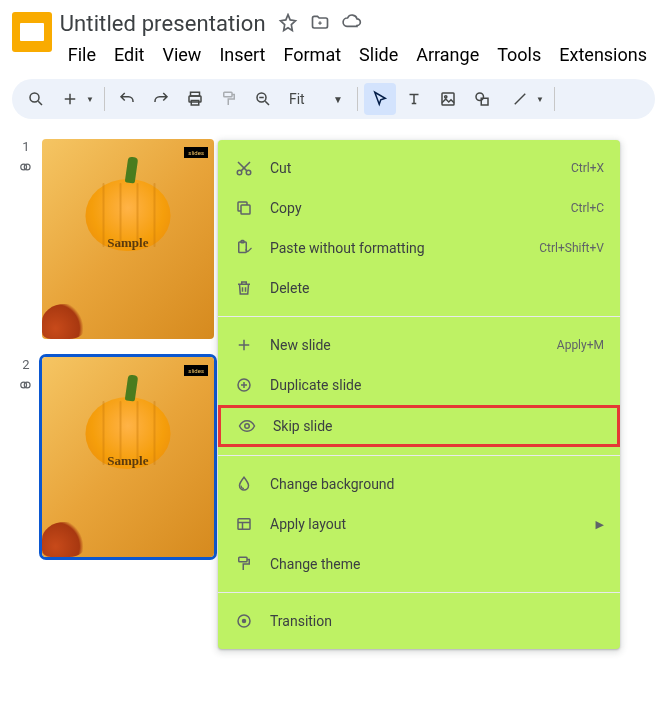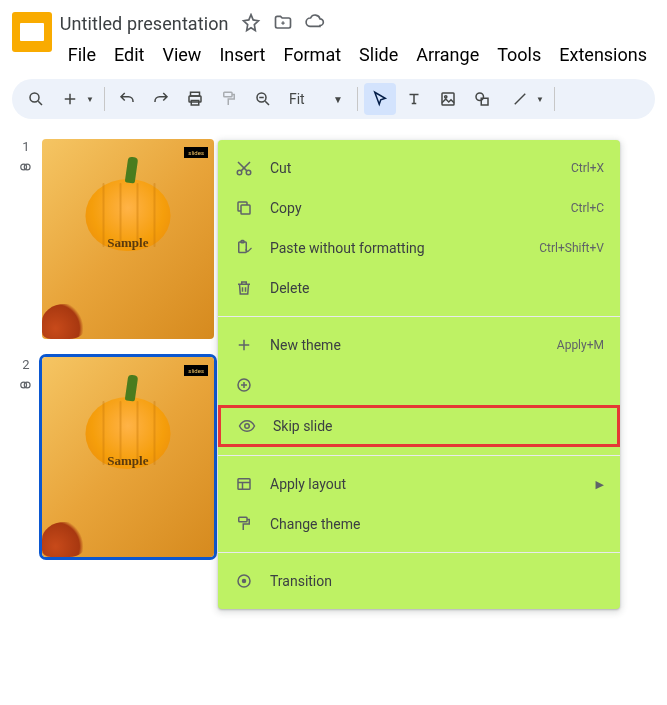--- a/index.html
+++ b/index.html
@@ -4,21 +4,21 @@
   <style>
     * { margin: 0; padding: 0; box-sizing: border-box; font-family: 'Google Sans', Roboto, Arial, sans-serif; }
     body { background: #fff; width: 667px; height: 705px; overflow: hidden; position: relative; }
     
     .header { padding: 8px 12px 0 12px; display: flex; align-items: flex-start; gap: 8px; }
     .logo { width: 40px; height: 40px; background: #f9ab00; border-radius: 3px; display: flex; align-items: center; justify-content: center; margin-top: 4px; }
     .logo-inner { width: 24px; height: 18px; background: #fff; border-radius: 1px; }
     
     .title-area { flex: 1; }
     .title-row { display: flex; align-items: center; gap: 12px; height: 30px; }
-    .doc-title { font-size: 18px; color: #3c4043; font-weight: 400; letter-spacing: 0.1px; }
+    .doc-title { font-size: 22px; color: #3c4043; font-weight: 400; letter-spacing: 0.1px; }
     .title-icon { color: #5f6368; cursor: pointer; }
     
     .menubar { display: flex; gap: 2px; margin-top: 2px; }
     .menu-item { padding: 4px 8px; font-size: 18px; color: #000000; cursor: pointer; border-radius: 4px; }
     
     .toolbar { margin: 10px 12px 0 12px; background: #edf2fa; border-radius: 24px; padding: 4px 8px; display: flex; align-items: center; gap: 2px; height: 40px; }
     .tool-btn { width: 32px; height: 32px; display: flex; align-items: center; justify-content: center; border-radius: 4px; cursor: pointer; color: #444746; }
     .tool-btn.active { background: #d3e3fd; }
     .tool-sep { width: 1px; height: 24px; background: #c7c7c7; margin: 0 4px; }
     .zoom-sel { display: flex; align-items: center; gap: 4px; padding: 0 8px; font-size: 14px; color: #444746; cursor: pointer; min-width: 70px; }
@@ -282,44 +282,54 @@
       </span>
       <span class="ctx-label">Delete</span>
     </div>
     <div class="ctx-sep"></div>
     <div class="ctx-item">
       <span class="ctx-icon">
         <svg width="18" height="18" viewBox="0 0 24 24" fill="none" stroke="currentColor" stroke-width="2">
           <path d="M12 5v14M5 12h14"></path>
         </svg>
       </span>
-      <span class="ctx-label">New theme</span>
+      <span class="ctx-label">New slide</span>
       <span class="ctx-shortcut">Apply+M</span>
     </div>
     <div class="ctx-item">
       <span class="ctx-icon">
         <svg width="18" height="18" viewBox="0 0 24 24" fill="none" stroke="currentColor" stroke-width="2">
           <circle cx="12" cy="12" r="8"></circle>
           <path d="M12 8v8M8 12h8"></path>
         </svg>
       </span>
+      <span class="ctx-label">Duplicate slide</span>
     </div>
     <div class="ctx-item highlight-box">
       <span class="ctx-icon">
         <svg width="18" height="18" viewBox="0 0 24 24" fill="none" stroke="currentColor" stroke-width="2">
           <path d="M2 12s3.5-7 10-7 10 7 10 7-3.5 7-10 7-10-7-10-7z"></path>
           <circle cx="12" cy="12" r="3"></circle>
         </svg>
       </span>
       <span class="ctx-label">Skip slide</span>
     </div>
     <div class="ctx-sep"></div>
     <div class="ctx-item">
       <span class="ctx-icon">
         <svg width="18" height="18" viewBox="0 0 24 24" fill="none" stroke="currentColor" stroke-width="2">
+          <path d="M12 3c4 5 6 8 6 11a6 6 0 01-12 0c0-3 2-6 6-11z"></path>
+          <path d="M8 14a4 4 0 004 4" stroke-width="1.5"></path>
+        </svg>
+      </span>
+      <span class="ctx-label">Change background</span>
+    </div>
+    <div class="ctx-item">
+      <span class="ctx-icon">
+        <svg width="18" height="18" viewBox="0 0 24 24" fill="none" stroke="currentColor" stroke-width="2">
           <rect x="4" y="5" width="16" height="14" rx="1"></rect>
           <path d="M4 10h16M10 10v9"></path>
         </svg>
       </span>
       <span class="ctx-label">Apply layout</span>
       <span class="ctx-submenu">▶</span>
     </div>
     <div class="ctx-item">
       <span class="ctx-icon">
         <svg width="18" height="18" viewBox="0 0 24 24" fill="none" stroke="currentColor" stroke-width="2">

